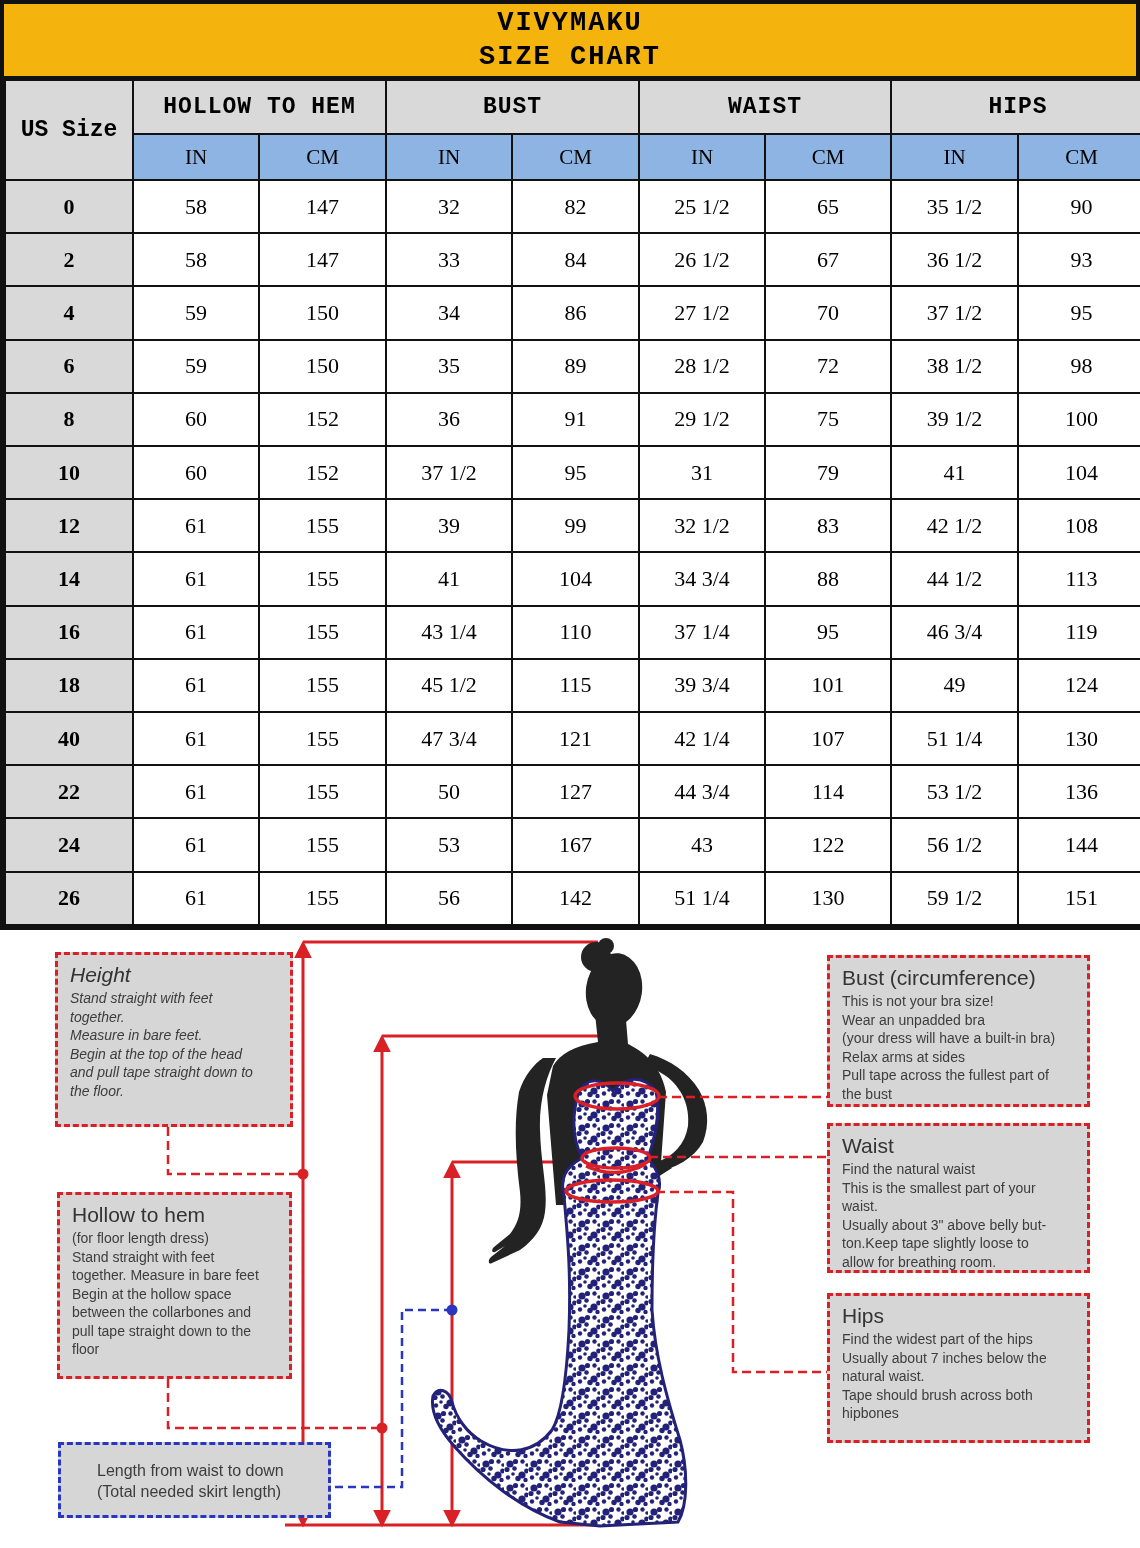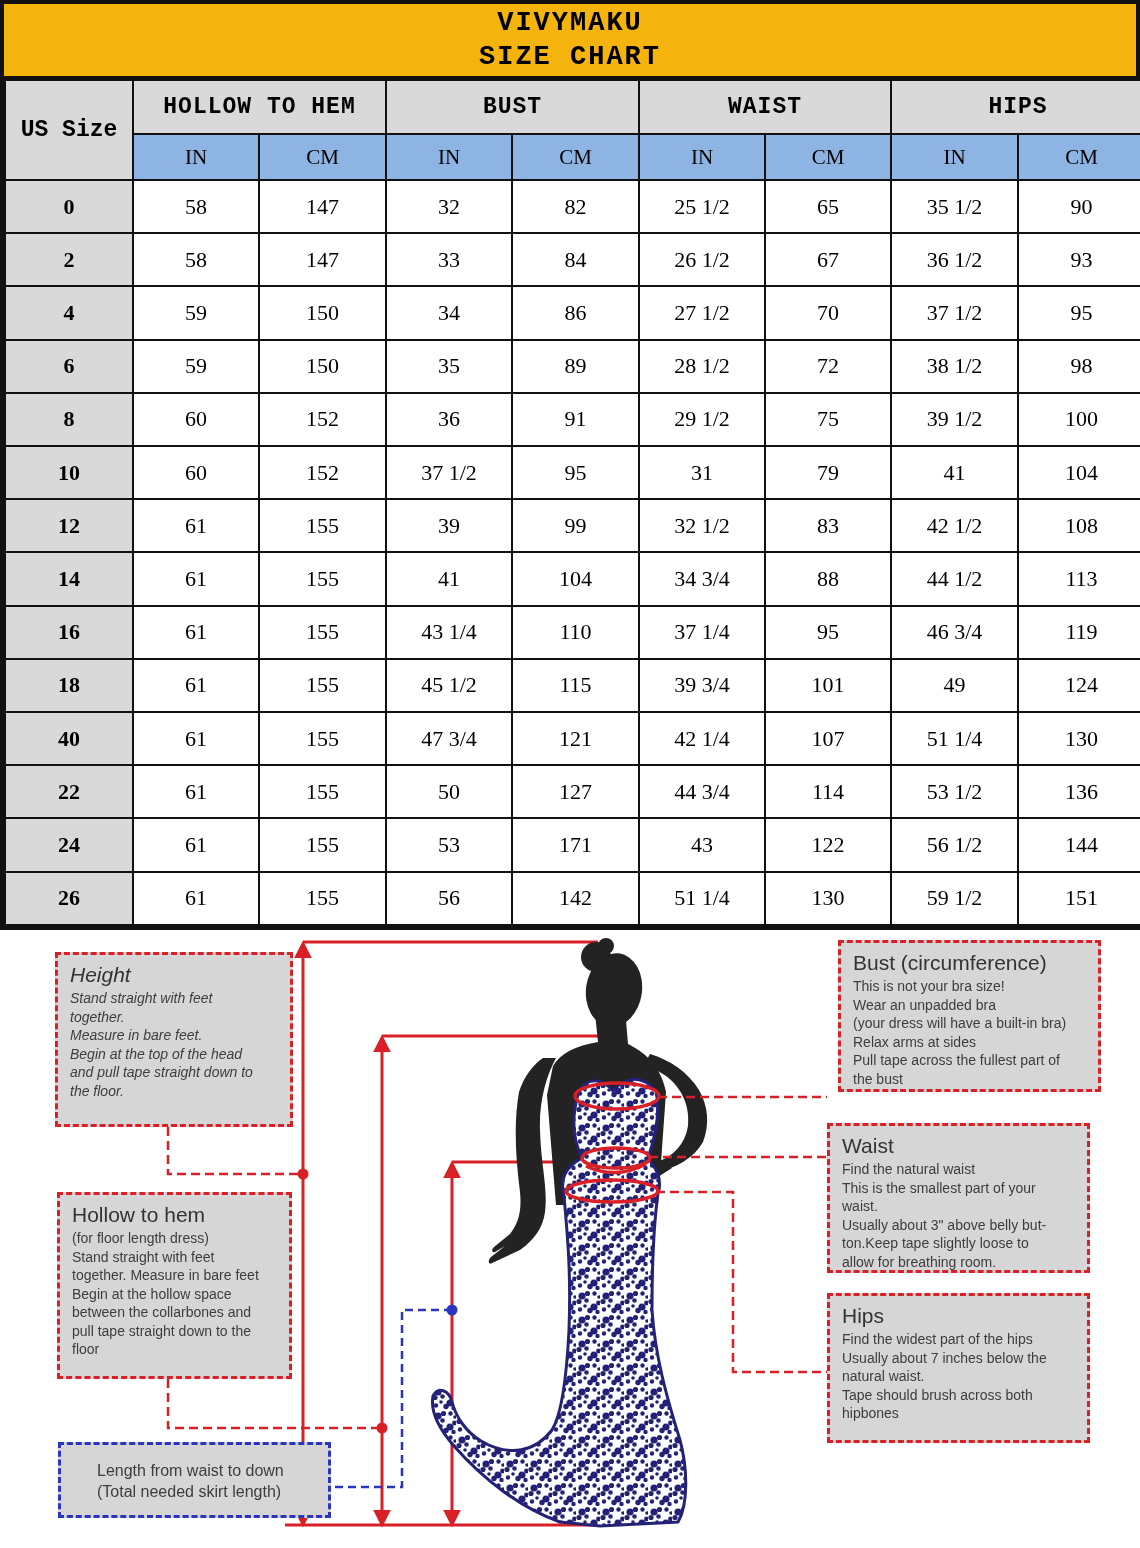--- a/index.html
+++ b/index.html
@@ -32,21 +32,21 @@
   .diagram svg{position:absolute;left:0;top:0;}
   .note{position:absolute;box-sizing:border-box;background:var(--box-gray);
         border:3px dashed var(--line-red);padding:8px 10px 6px 12px;color:var(--body-text);}
   .note.blue{border-color:var(--connector-blue);}
   .note .title{font-size:21px;color:#333;margin-bottom:2px;}
   .note .body{font-size:14px;line-height:18.5px;white-space:pre-line;}
   .note.compact .body{font-size:16px;line-height:21px;}
   #box-height{left:55px;top:22px;width:238px;height:175px;font-style:italic;}
   #box-hollow{left:57px;top:262px;width:235px;height:187px;}
   #box-length{left:58px;top:512px;width:273px;height:76px;display:flex;align-items:center;padding-left:36px;}
-  #box-bust{left:827px;top:10px;width:263px;height:152px;margin-left:11px;}
+  #box-bust{left:827px;top:25px;width:263px;height:152px;}
   #box-waist{left:827px;top:193px;width:263px;height:150px;}
   #box-hips{left:827px;top:363px;width:263px;height:150px;}
   .red-solid{stroke:var(--line-red);stroke-width:3;fill:none;}
   .red-dash{stroke:var(--line-red);stroke-width:2.5;fill:none;stroke-dasharray:9 5;}
   .blue-dash{stroke:var(--connector-blue);stroke-width:2.5;fill:none;stroke-dasharray:8 5;}
   .red-ellipse{stroke:var(--line-red);stroke-width:3.5;fill:none;}
   .skin{fill:var(--silhouette);}
 </style>
 </head>
 <body>
@@ -220,21 +220,21 @@
             <td class="data-cell">44 3/4</td>
             <td class="data-cell">114</td>
             <td class="data-cell">53 1/2</td>
             <td class="data-cell">136</td>
           </tr>
           <tr>
             <td class="size-cell">24</td>
             <td class="data-cell">61</td>
             <td class="data-cell">155</td>
             <td class="data-cell">53</td>
-            <td class="data-cell">171</td>
+            <td class="data-cell">167</td>
             <td class="data-cell">43</td>
             <td class="data-cell">122</td>
             <td class="data-cell">56 1/2</td>
             <td class="data-cell">144</td>
           </tr>
           <tr>
             <td class="size-cell">26</td>
             <td class="data-cell">61</td>
             <td class="data-cell">155</td>
             <td class="data-cell">56</td>

